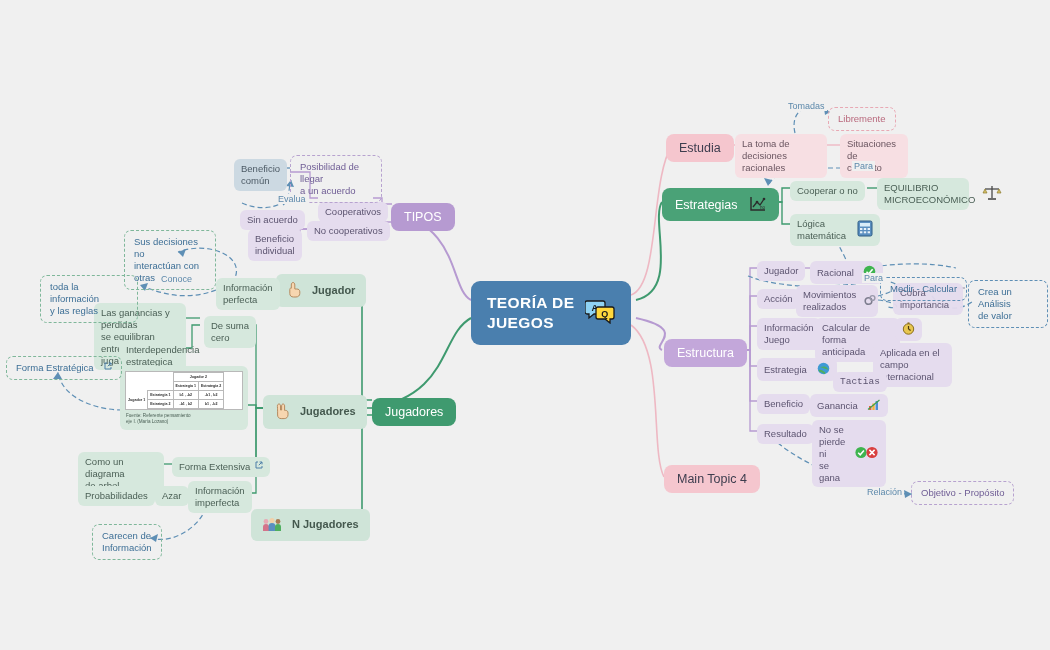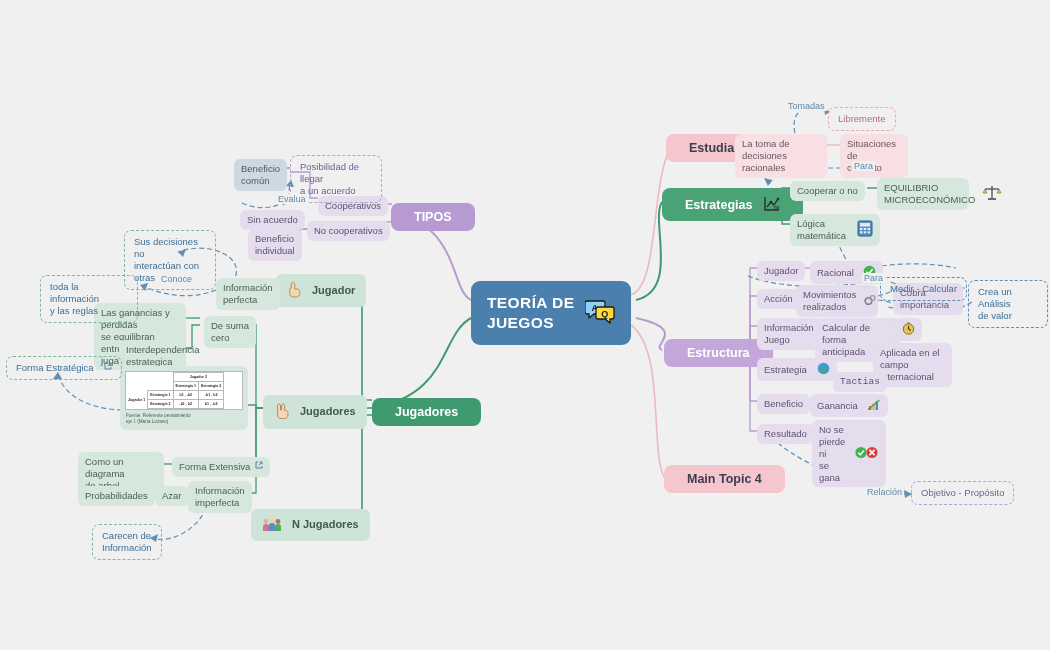--- a/index.html
+++ b/index.html
@@ -17,21 +17,21 @@
   .node .txt { white-space:pre-line; }
 
   
   .central {
     background:#4a7fae; color:#ffffff; border-radius:9px;
     padding:12px 16px; font-size:15.5px; font-weight:bold;
     letter-spacing:.4px; line-height:1.3;
   }
 
   
-  .main-chip { border-radius:8px; padding:7px 23px; font-size:12.5px; font-weight:bold; }
+  .main-chip { border-radius:8px; padding:7px 13px; font-size:12.5px; font-weight:normal; }
   .mc-pink  { background:#f5c6ce; color:#3d3d4e; }
   .mc-green { background:#4aa277; color:#ffffff; }
   .mc-green-d { background:#3f9a6f; color:#ffffff; }
   .mc-purple{ background:#b69ad1; color:#ffffff; }
   .mc-purple-l{ background:#c3a7da; color:#ffffff; }
 
   
   .chip { border-radius:6px; padding:4px 7px; font-size:9.5px; line-height:1.25; }
   .ch-pink   { background:#f7dfe3; color:#6a5560; }
   .ch-green  { background:#d6e8dd; color:#4a5f55; }
@@ -358,21 +358,21 @@
 </div>
 <div class="rel" style="left:865px; top:487px;">Relación</div>
 
 <div class="node main-chip mc-pink" style="left:664px; top:465px;">
   <span class="txt">Main Topic 4</span>
 </div>
 
 <div class="node main-chip mc-purple" style="left:391px; top:203px;">
   <span class="txt">TIPOS</span>
 </div>
-<div class="node chip ch-purple" style="left:318px; top:196px;">
+<div class="node chip ch-purple" style="left:318px; top:202px;">
   <span class="txt">Cooperativos</span>
 </div>
 <div class="node chip ch-purple" style="left:307px; top:221px;">
   <span class="txt">No cooperativos</span>
 </div>
 <div class="node chip ch-blue" style="left:234px; top:159px;">
   <span class="txt">Beneficio
 común</span>
 </div>
 <div class="node chip ch-purple" style="left:240px; top:210px;">

